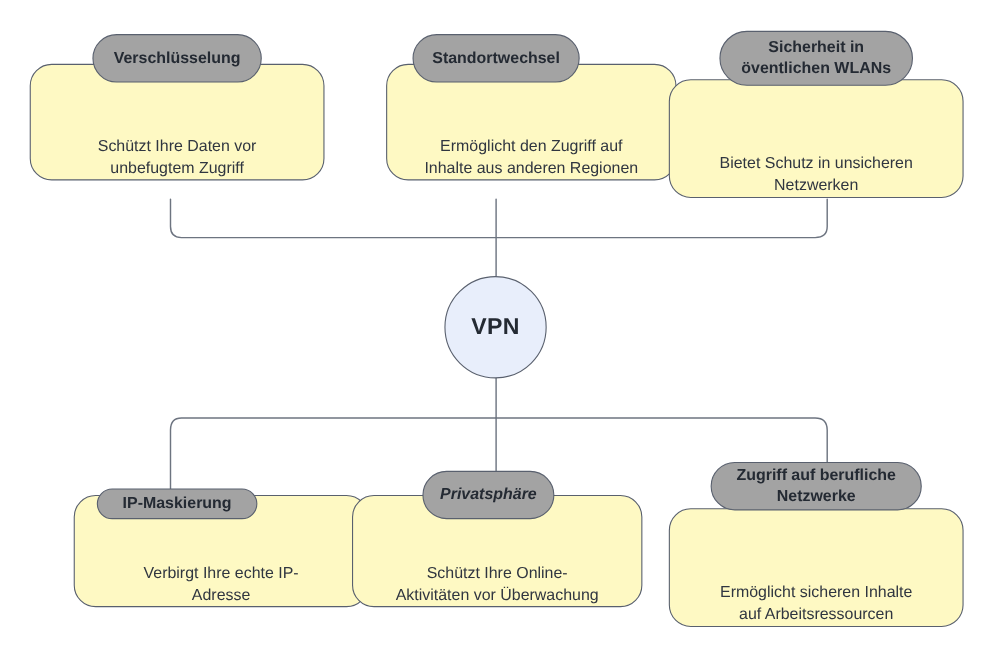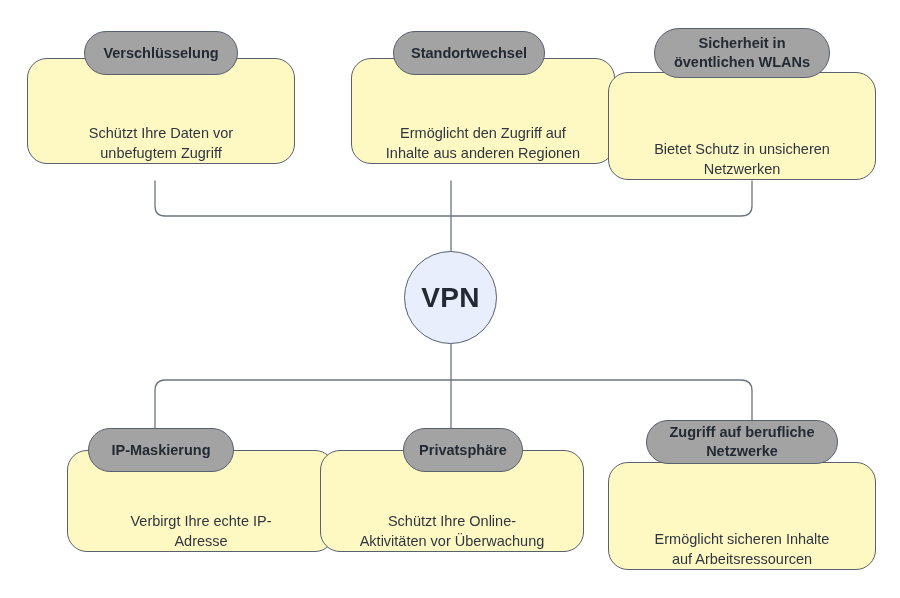--- a/index.html
+++ b/index.html
@@ -79,21 +79,21 @@
     background: #e8eefb;
     border: 1.3px solid #59606e;
     border-radius: 50%;
     display: flex;
     align-items: center;
     justify-content: center;
     z-index: 3;
   }
   .hub-label {
     color: #242a33;
-    font-size: 28px;
+    font-size: 21px;
     font-weight: bold;
     letter-spacing: 0.3px;
   }
 </style>
 </head>
 <body>
 
 <div id="canvas">
 
   <svg id="connectors" viewBox="0 0 900 598" width="900" height="598" fill="none">
@@ -119,21 +119,21 @@
     <div class="node-header" style="left:84px; top:31px; width:154px; height:44px;">
       <div class="node-title">Verschlüsselung</div>
     </div>
   </div>
 
   <div class="node">
     <div class="node-body" style="left:320px; top:58px; width:264px; height:106px;margin-left:31px;">
       <div class="node-desc">Ermöglicht den Zugriff auf
 Inhalte aus anderen Regionen</div>
     </div>
-    <div class="node-header" style="left:393px; top:31px; width:152px; height:44px;">
+    <div class="node-header" style="left:375px; top:31px; width:152px; height:44px;">
       <div class="node-title">Standortwechsel</div>
     </div>
   </div>
 
   <div class="node">
     <div class="node-body" style="left:608px; top:72px; width:268px; height:108px;">
       <div class="node-desc" style="padding-top:28px;">Bietet Schutz in unsicheren
 Netzwerken</div>
     </div>
     <div class="node-header" style="left:654px; top:28px; width:176px; height:50px;">
@@ -144,31 +144,31 @@
 
   <div class="hub" style="left:404px; top:251px; width:93px; height:93px;">
     <span class="hub-label">VPN</span>
   </div>
 
   <div class="node">
     <div class="node-body" style="left:27px; top:450px; width:268px; height:102px;margin-left:40px;">
       <div class="node-desc">Verbirgt Ihre echte IP-
 Adresse</div>
     </div>
-    <div class="node-header" style="left:88px; top:428px; width:146px; height:44px;">
+    <div class="node-header" style="left:88px; top:444px; width:146px; height:28px;">
       <div class="node-title">IP-Maskierung</div>
     </div>
   </div>
 
   <div class="node">
     <div class="node-body" style="left:320px; top:450px; width:264px; height:102px;">
       <div class="node-desc">Schützt Ihre Online-
 Aktivitäten vor Überwachung</div>
     </div>
-    <div class="node-header" style="left:403px; top:428px; width:120px; height:44px;">
+    <div class="node-header" style="left:384px; top:428px; width:120px; height:44px;font-style:italic;">
       <div class="node-title">Privatsphäre</div>
     </div>
   </div>
 
   <div class="node">
     <div class="node-body" style="left:608px; top:462px; width:268px; height:108px;">
       <div class="node-desc" style="padding-top:28px;">Ermöglicht sicheren Inhalte
 auf Arbeitsressourcen</div>
     </div>
     <div class="node-header" style="left:646px; top:420px; width:192px; height:44px;">

